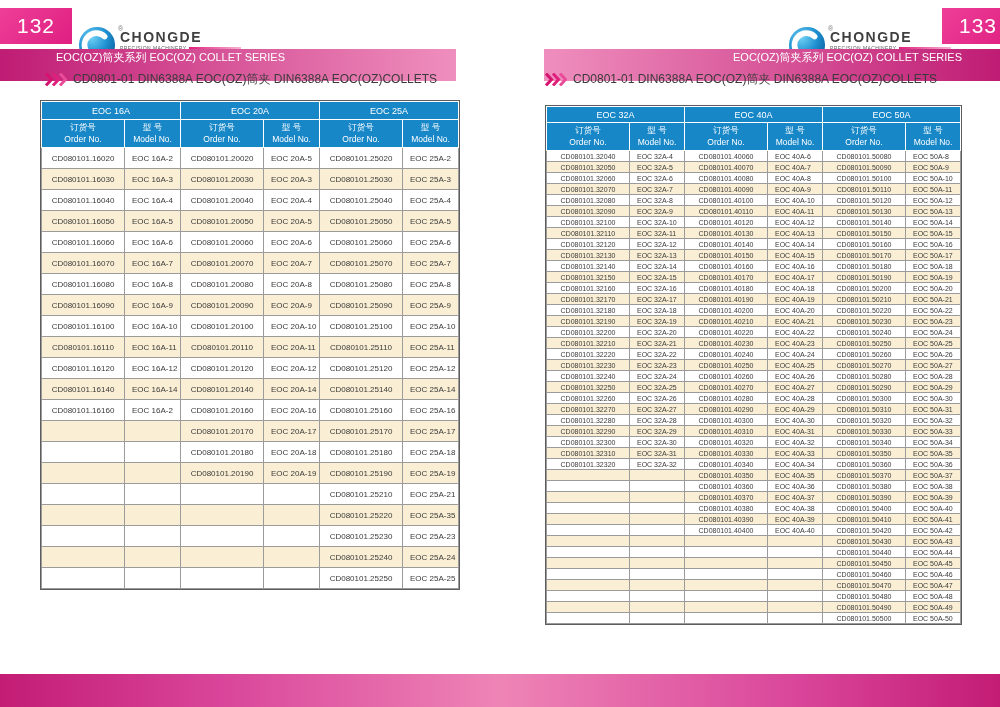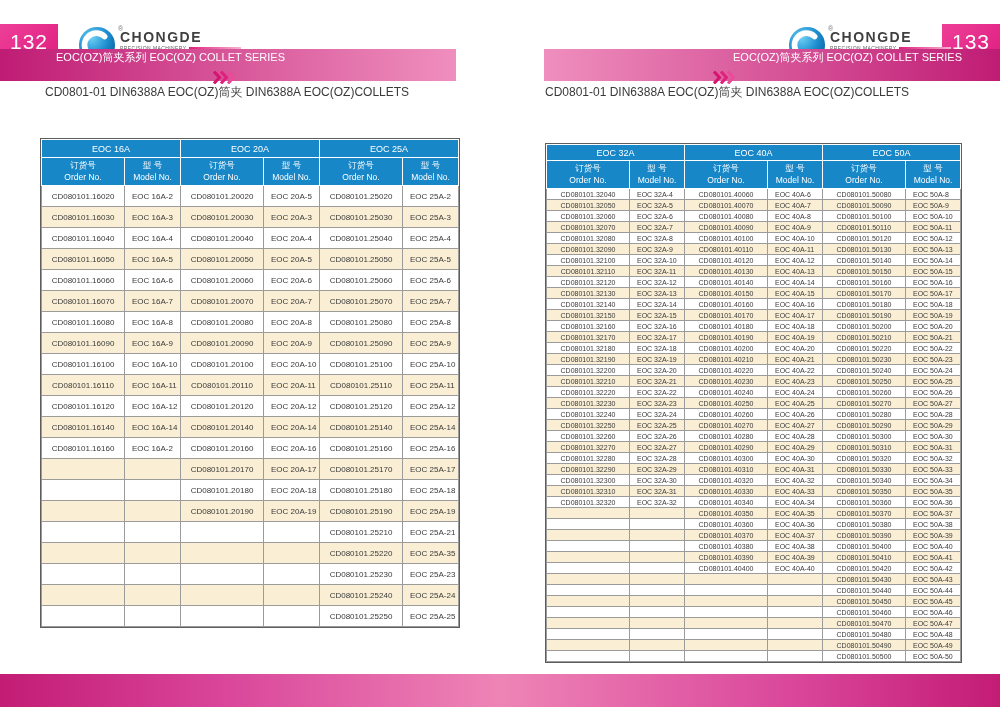--- a/index.html
+++ b/index.html
@@ -2,21 +2,21 @@
 <html><head>
 <meta charset="utf-8">
 <style>
   * { margin:0; padding:0; box-sizing:border-box; }
   html,body { width:1000px; height:707px; background:#fff; font-family:"Liberation Sans", sans-serif; position:relative; overflow:hidden; }
 
   .abs { position:absolute; }
 
   
   .pagebox {
-    width:58px; height:36px; top:24px;
+    width:72px; height:36px; top:8px;
     background:linear-gradient(135deg,#ee3f98,#df1f81);
     color:#fff; font-size:21px; text-align:center; line-height:36px;
     letter-spacing:1px;
   }
   #pagebox-left { left:0; }
   #pagebox-right { left:942px; }
 
   
   .logo { top:6px; display:flex; align-items:flex-start;margin-top:20px; }
   #logo-left { left:78px; }
@@ -32,29 +32,29 @@
 
   
   .banner {
     top:49px; width:456px; height:32px;
     color:#fff; font-size:11px; line-height:16px; white-space:nowrap;
   }
   #banner-left { left:0; background:linear-gradient(to right,#bf1c74,#ef8fbe); padding-left:56px; }
   #banner-right { left:544px; background:linear-gradient(to right,#ef8fbe,#bf1c74); text-align:right; padding-right:38px; }
 
   
-  .sect { top:71px; display:flex; align-items:center;flex-direction:column; }
+  .sect { top:71px; display:flex; align-items:center; }
   #sect-left { left:45px; }
   #sect-right { left:545px; }
   .sect .chev { margin-right:6px; display:block; }
   .sect .sect-text { font-size:12px; color:#3a3a3a; white-space:nowrap; }
 
   
   .tblwrap table { border-collapse:collapse; table-layout:fixed; }
-  .tblwrap { border:1.5px solid #5d5d5d;margin-top:38px; }
+  .tblwrap { border:1.5px solid #5d5d5d; }
   #table-left-wrap { left:40px; top:100px; }
   #table-right-wrap { left:545px; top:105px; }
 
   th.grp { background:#1787c8; color:#fff; font-weight:normal; font-size:9px; border:1px solid #fff; }
   th.colh { background:#1787c8; color:#fff; font-weight:normal; font-size:8.5px; line-height:1.3; border:1px solid #fff; text-align:center; }
   td { border:1px solid #9b9b9b; color:#3a3a3a; white-space:nowrap; overflow:hidden; }
   td.ord { text-align:center; }
   td.mod { text-align:left; padding-left:7px; }
   tbody tr:nth-child(even) td { background:#faefd5; }
 

